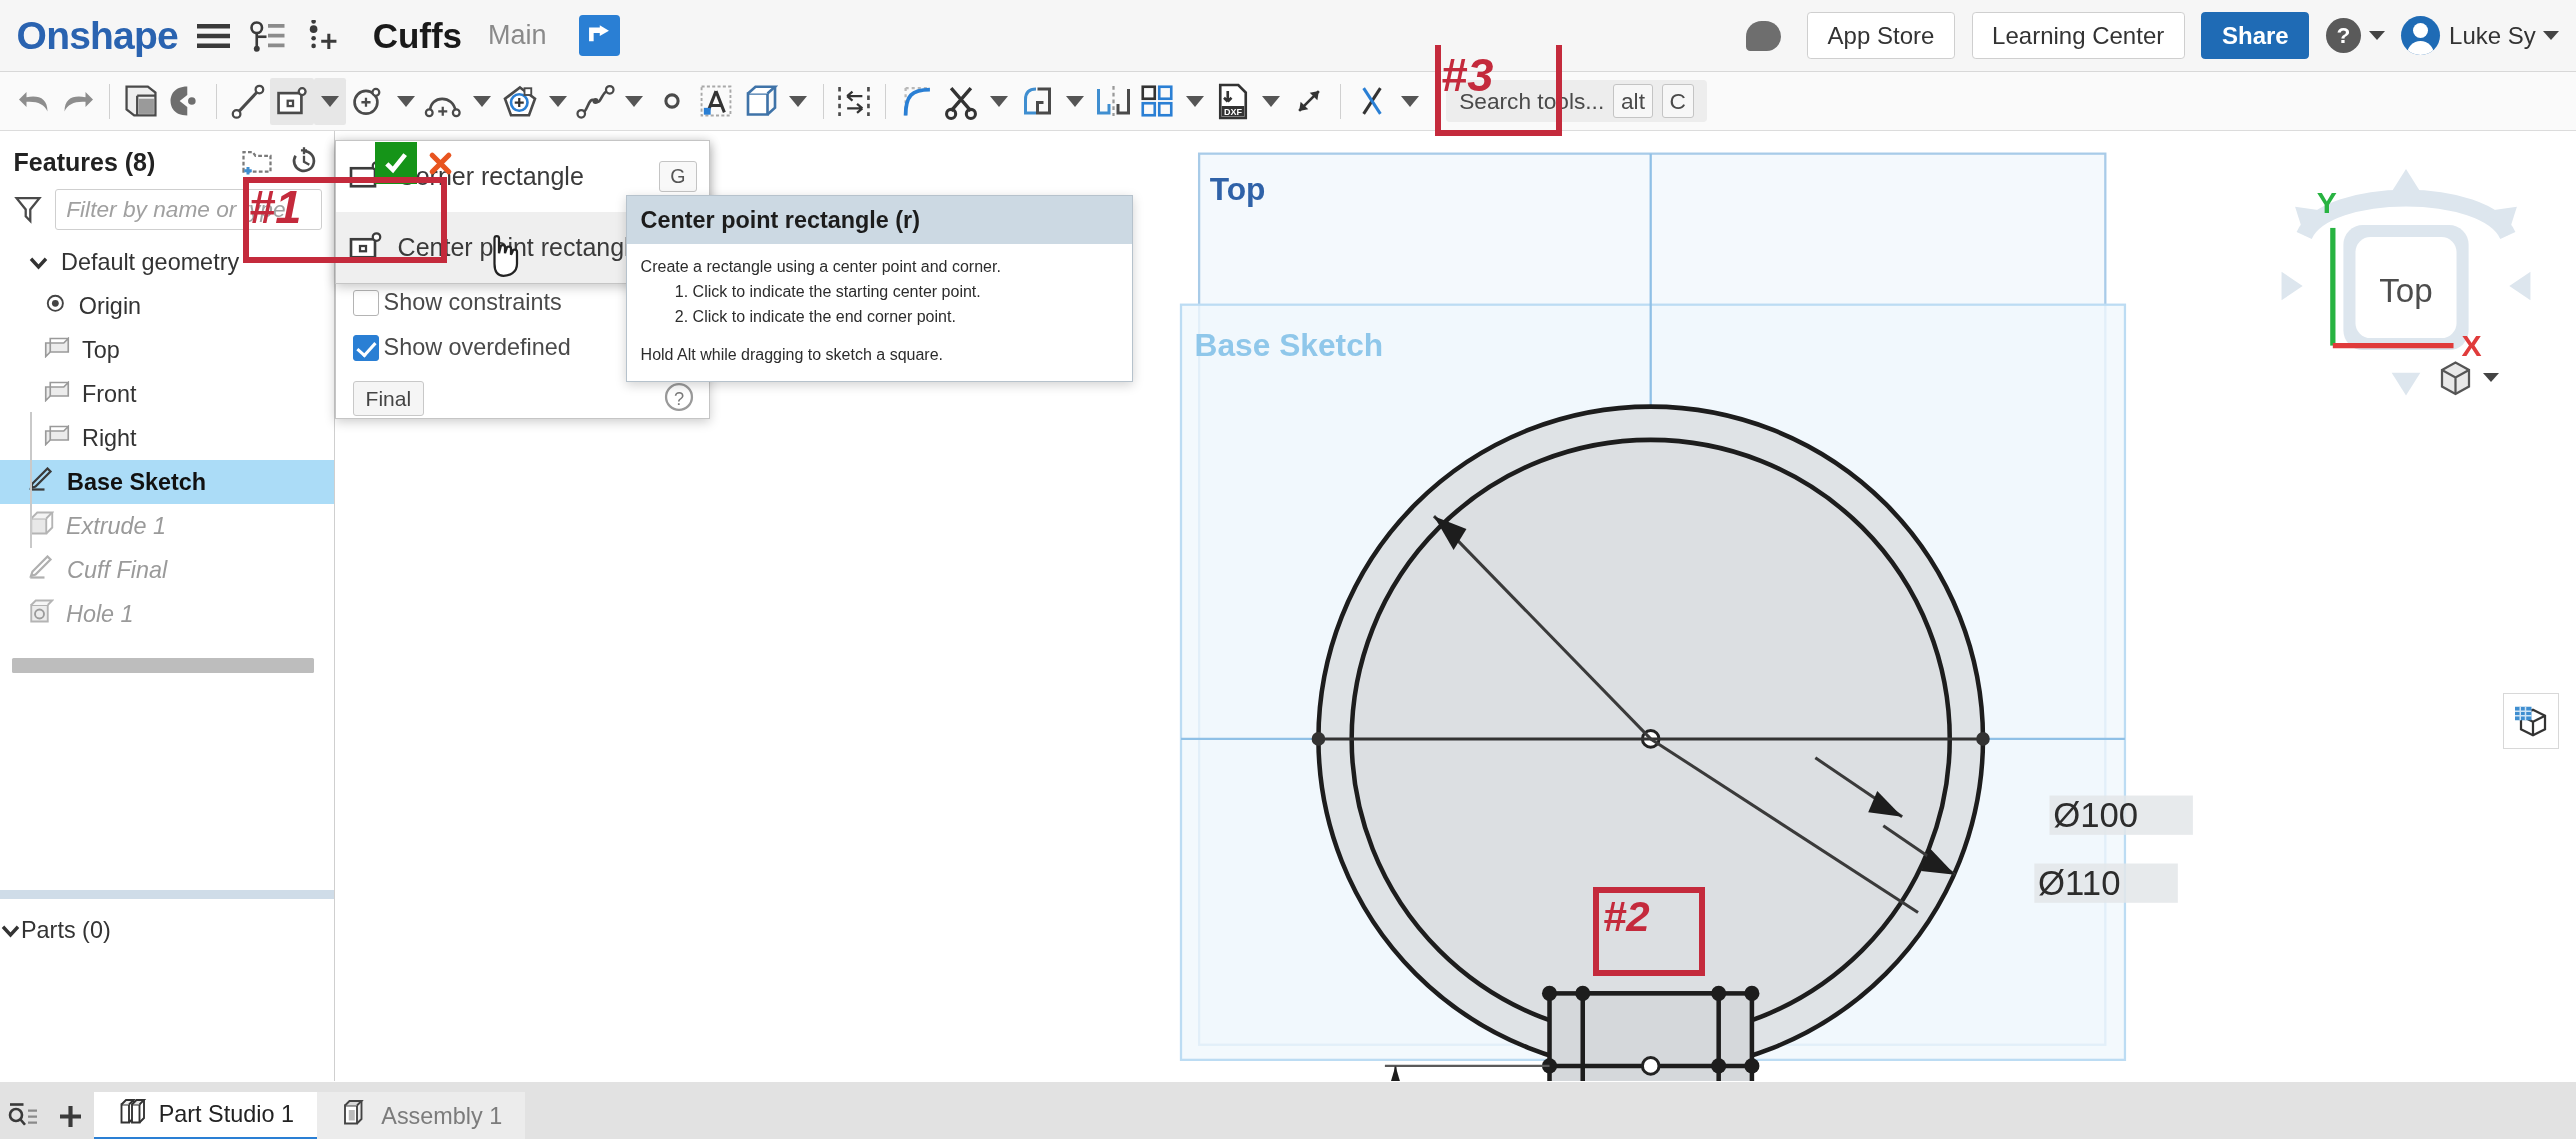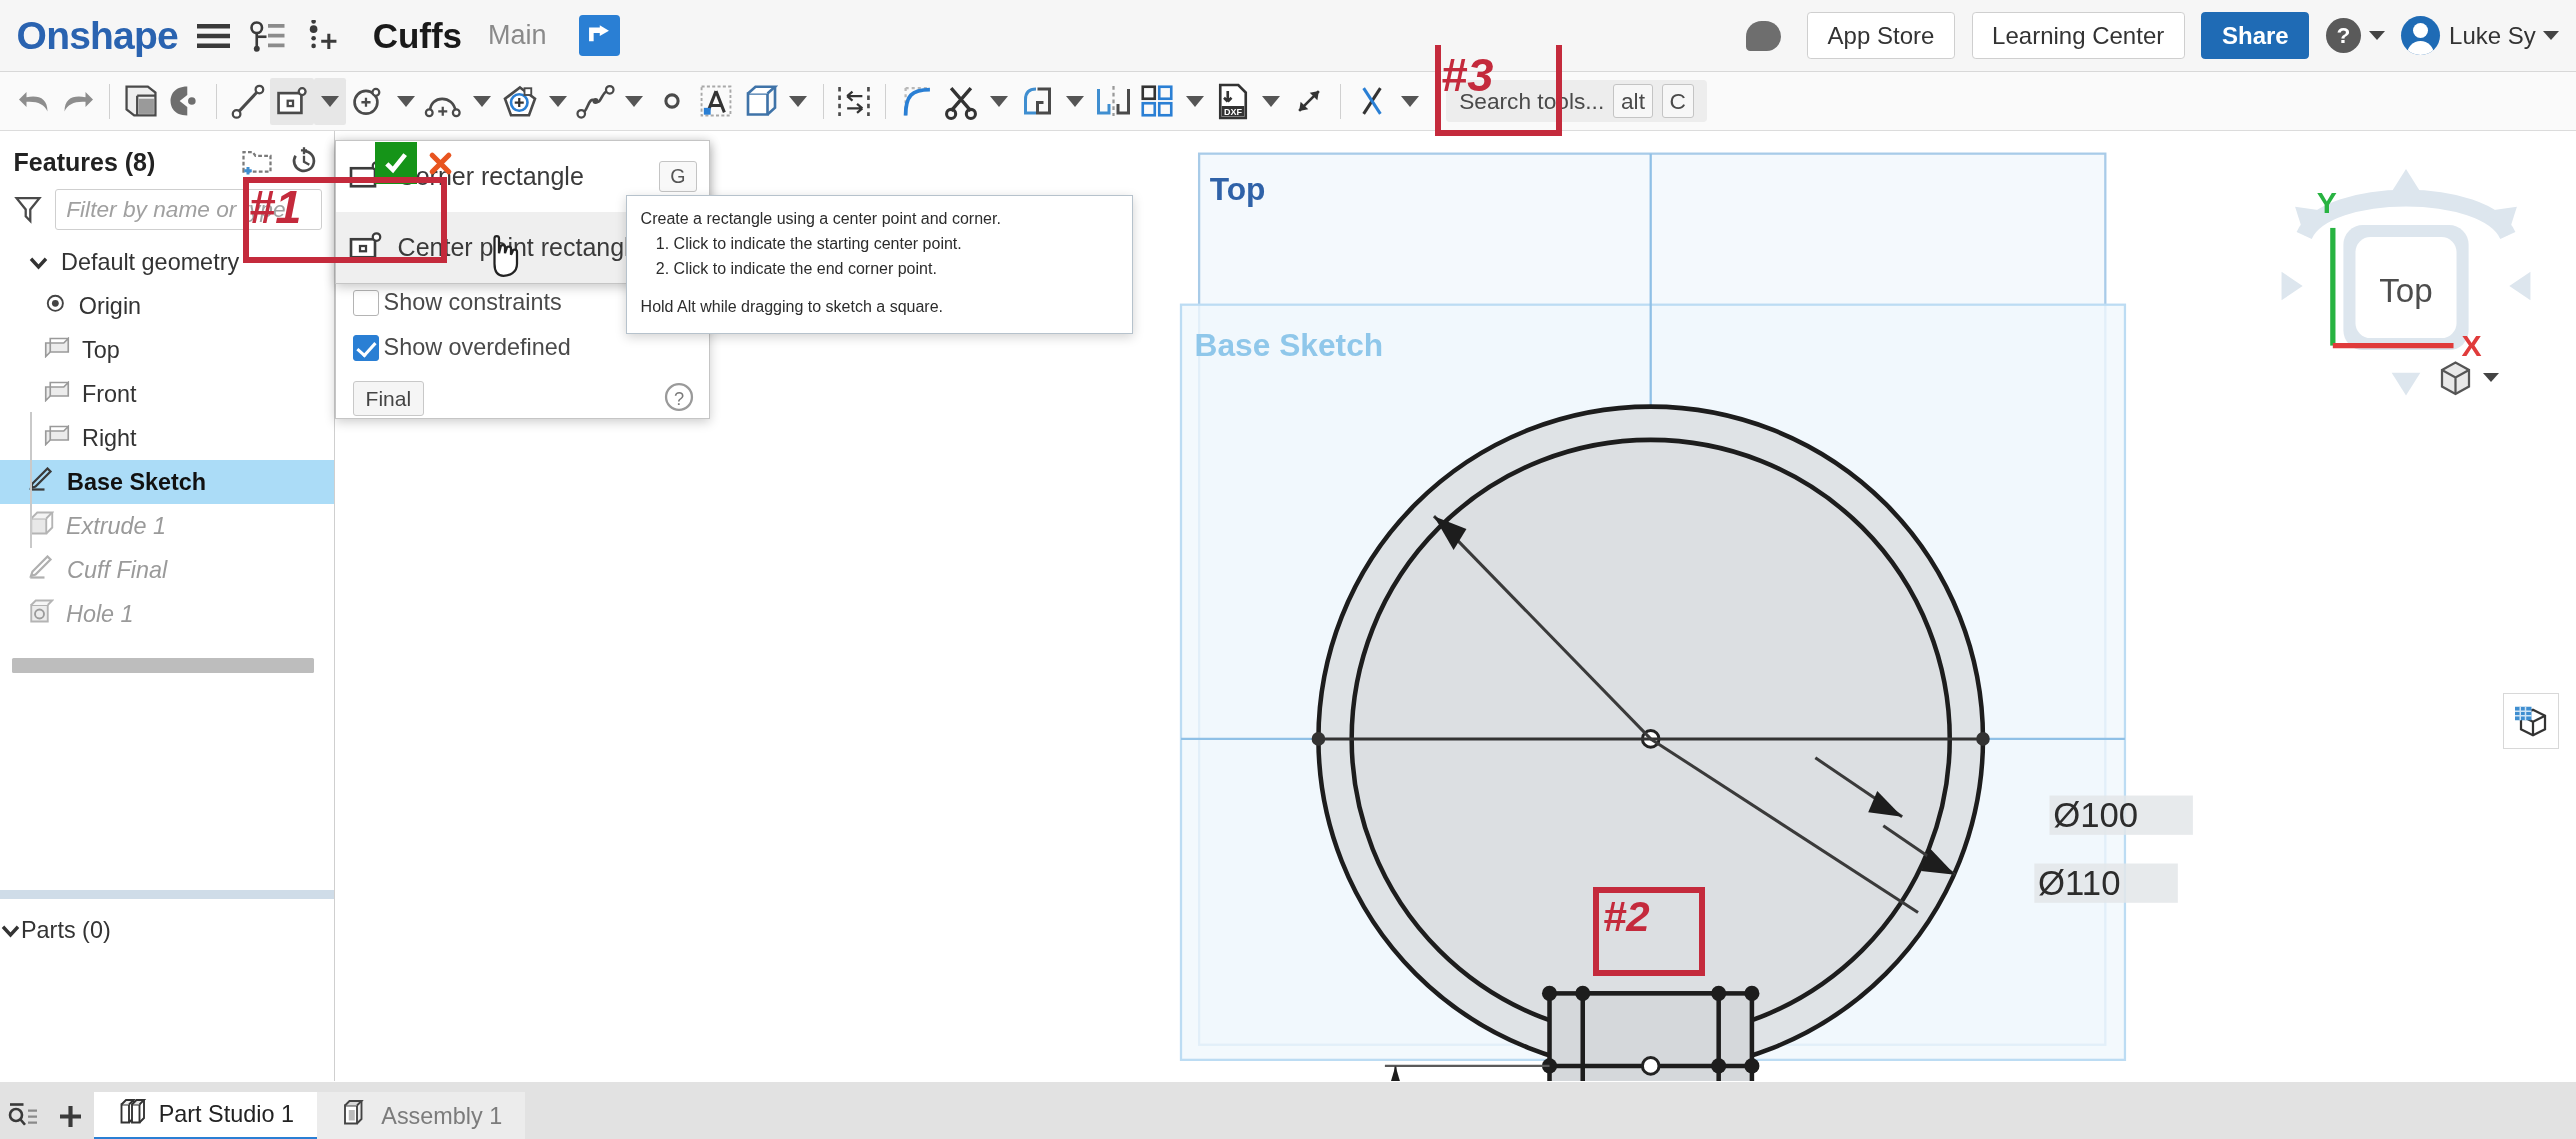--- a/index.html
+++ b/index.html
@@ -139,21 +139,21 @@
   }
 
   
   #tooltip {
     position:absolute; left:626px; top:195px; width:507px;
     background:#fff; border:0.8px solid #b6c2cc; box-shadow:0 3px 10.6px rgba(0,0,0,.18); z-index:50;
   }
   .tt-head { background:#ccd9e3; padding:10.6px 13.6px; font-size:23.4px; font-weight:bold; color:#1c1c1c; }
   .tt-body { padding:12px 13.6px 15px 13.6px; font-size:16px; color:#2c2c2c; line-height:1.36; }
   .tt-body ol { margin:3px 0 0 33px; }
-  .tt-body li { margin-top:3px; }
+  .tt-body li { margin-top:3px;margin-left:19px; }
   .tt-body .gap { height:16.6px; }
 
   
   .ann-box { position:absolute; border:6.8px solid #c42a3c; z-index:90; pointer-events:none; }
   .ann-label { position:absolute; color:#c42a3c; font-weight:bold; font-style:italic; z-index:91; pointer-events:none; }
 
   
   #bottom {
     position:absolute; left:0; bottom:0; width:2576px; height:58px;
     background:#e2e2e2; display:flex; align-items:flex-end;
@@ -747,20 +747,21 @@
     </div>
 
     <div style="position:absolute; left:148px; top:91px;">
       <svg width="39" height="47" viewBox="0 0 52 62">
         <path d="M14 8 C14 4 20 4 20 8 L20 28 L22 20 C22 16 28 16 28 20 L28 28 L30 22 C30 18 36 18 36 22 L36 30 L38 26 C38 22 44 22 44 26 L44 42 C44 54 34 58 26 58 C16 58 14 50 14 42 Z" fill="#ffffff" stroke="#222" stroke-width="3"></path>
       </svg>
     </div>
   </div>
 
   <div id="tooltip">
+    <div class="tt-head">Center point rectangle (r)</div>
     <div class="tt-body">
       <div>Create a rectangle using a center point and corner.</div>
       <ol>
         <li>Click to indicate the starting center point.</li>
         <li>Click to indicate the end corner point.</li>
       </ol>
       <div class="gap"></div>
       <div>Hold Alt while dragging to sketch a square.</div>
     </div>
   </div>

